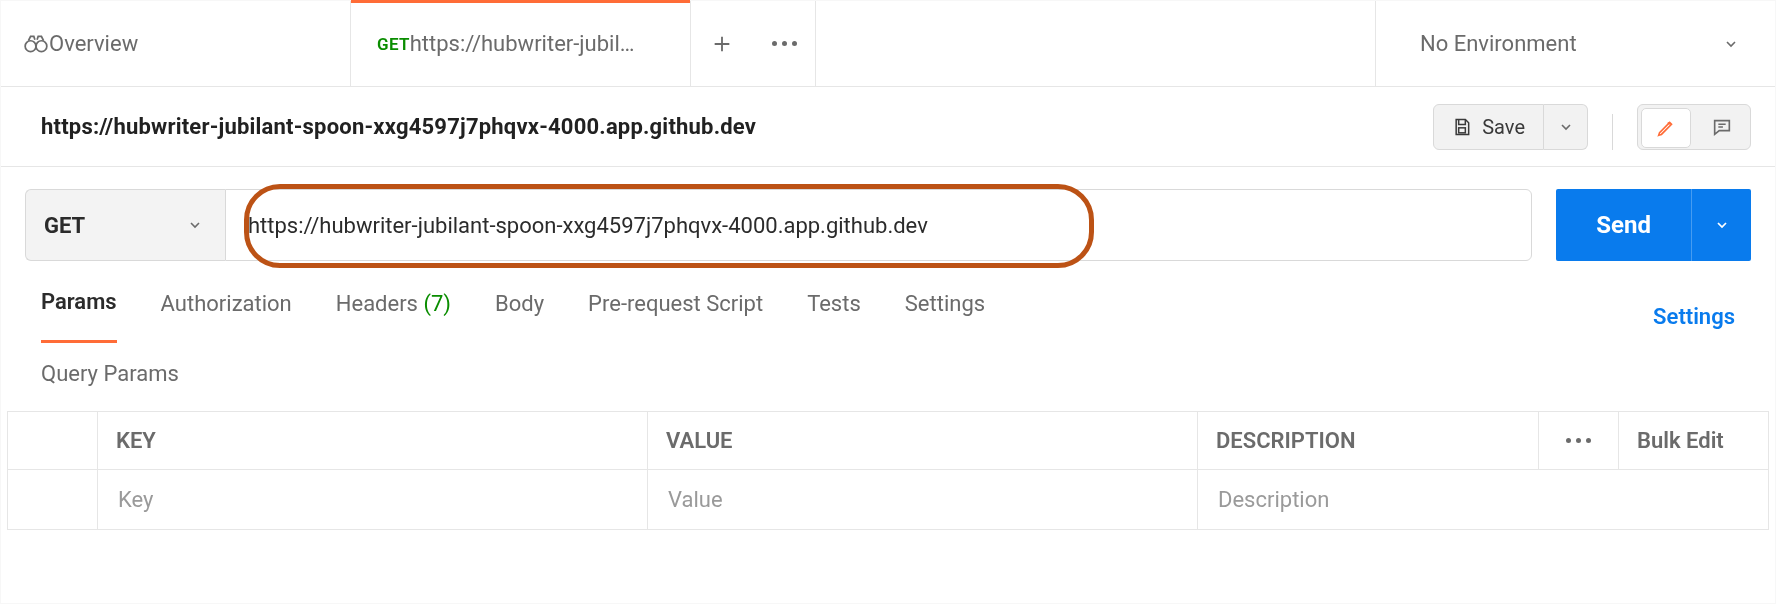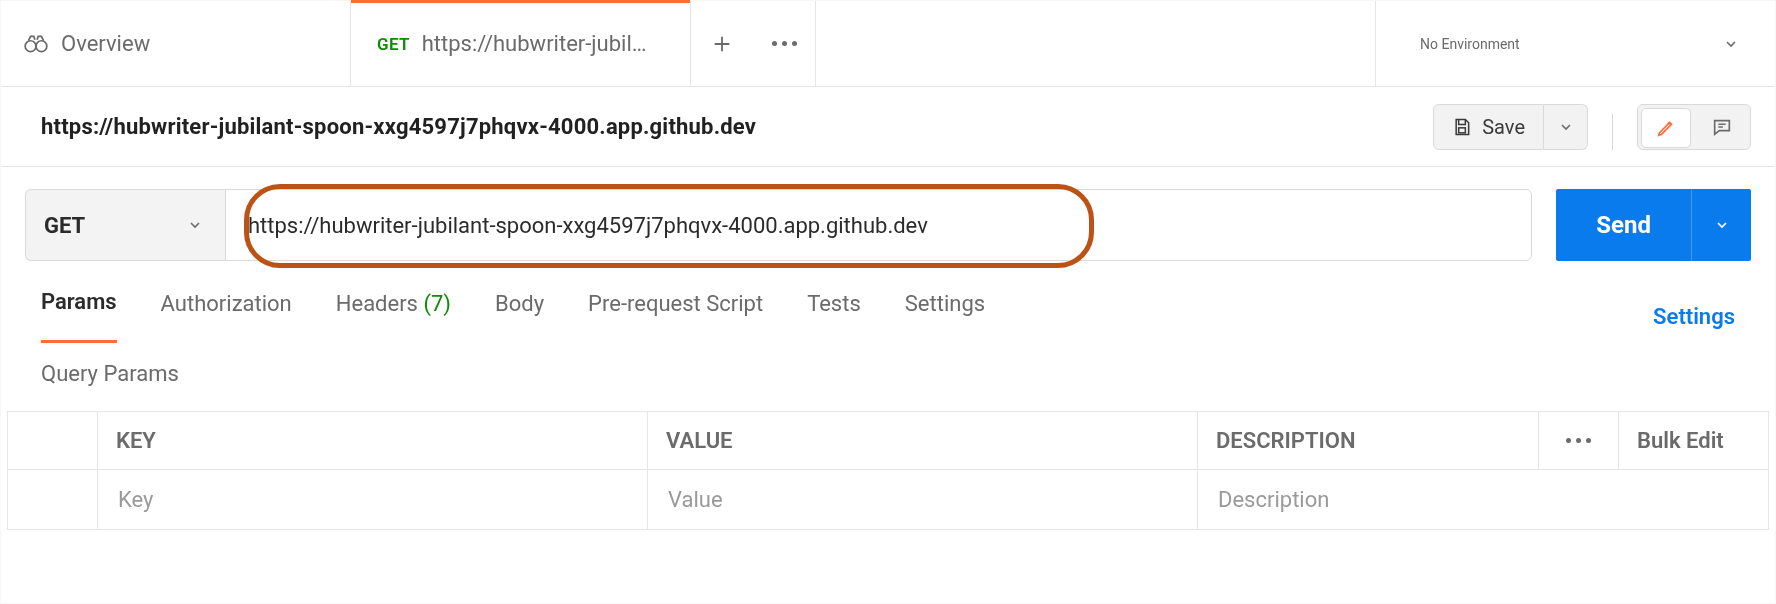--- a/index.html
+++ b/index.html
@@ -14,30 +14,30 @@
     --green:#0a8d00;
     --blue:#097bed;
     --focus-ring:#bc5215;
   }
   *{box-sizing:border-box;font-family:-apple-system,BlinkMacSystemFont,"Segoe UI",Roboto,Helvetica,Arial,sans-serif;}
   html,body{margin:0;padding:0;background:var(--bg);color:var(--text);}
   .app{width:1776px;height:604px;position:relative;border:1px solid #f7f7f7;}
 
   
   .tabbar{display:flex;align-items:stretch;height:86px;border-bottom:1px solid var(--border);}
-  .tab{display:flex;align-items:center;gap:12px;padding:16px 26px;border-right:1px solid var(--border);color:var(--muted);font-size:22px;white-space:nowrap;cursor:pointer;}
+  .tab{display:flex;align-items:center;padding:16px 26px;border-right:1px solid var(--border);color:var(--muted);font-size:22px;white-space:nowrap;cursor:pointer;}
   .tab.overview{width:350px;padding-left:22px;}
   .tab.request{width:340px;color:var(--muted);position:relative;padding-right:12px;}
   .tab.request::before{content:"";position:absolute;top:-1px;left:0;right:0;height:3px;background:var(--orange);}
   .tab.request .method{color:var(--green);font-weight:600;font-size:17px;letter-spacing:.3px;}
   .tab.request .title{overflow:hidden;text-overflow:ellipsis;max-width:225px;}
   .tab-actions{display:flex;align-items:center;border-right:1px solid var(--border);}
   .tab-actions .btn{width:62px;height:100%;display:flex;align-items:center;justify-content:center;color:var(--muted);cursor:pointer;}
   .spacer{flex:1;}
-  .env{display:flex;align-items:center;gap:24px;padding:0 36px 0 44px;border-left:1px solid var(--border);color:var(--muted);font-size:14px;cursor:pointer;min-width:400px;justify-content:space-between;}
+  .env{display:flex;align-items:center;gap:24px;padding:0 36px 0 44px;border-left:1px solid var(--border);color:var(--muted);font-size:22px;cursor:pointer;min-width:400px;justify-content:space-between;}
 
   
   .titlebar{display:flex;align-items:center;height:80px;padding:0 24px 0 40px;border-bottom:1px solid var(--border);}
   .req-title{font-size:22px;font-weight:700;letter-spacing:.2px;}
   .title-actions{margin-left:auto;display:flex;align-items:flex-end;gap:14px;}
   .save-group{display:flex;align-items:stretch;height:46px;}
   .save-btn{display:flex;align-items:center;gap:10px;background:var(--panel);border:1px solid var(--border-strong);border-radius:6px 0 0 6px;padding:0 18px;font-size:20px;color:#3a3a3a;cursor:pointer;}
   .save-caret{display:flex;align-items:center;justify-content:center;width:44px;background:var(--panel);border:1px solid var(--border-strong);border-left:none;border-radius:0 6px 6px 0;color:#6b6b6b;cursor:pointer;}
   .divider{width:1px;height:36px;background:var(--border-strong);margin:0 10px;}
   .icon-toggle-group{display:flex;align-items:stretch;height:46px;background:var(--panel);border:1px solid var(--border-strong);border-radius:6px;overflow:hidden;}

